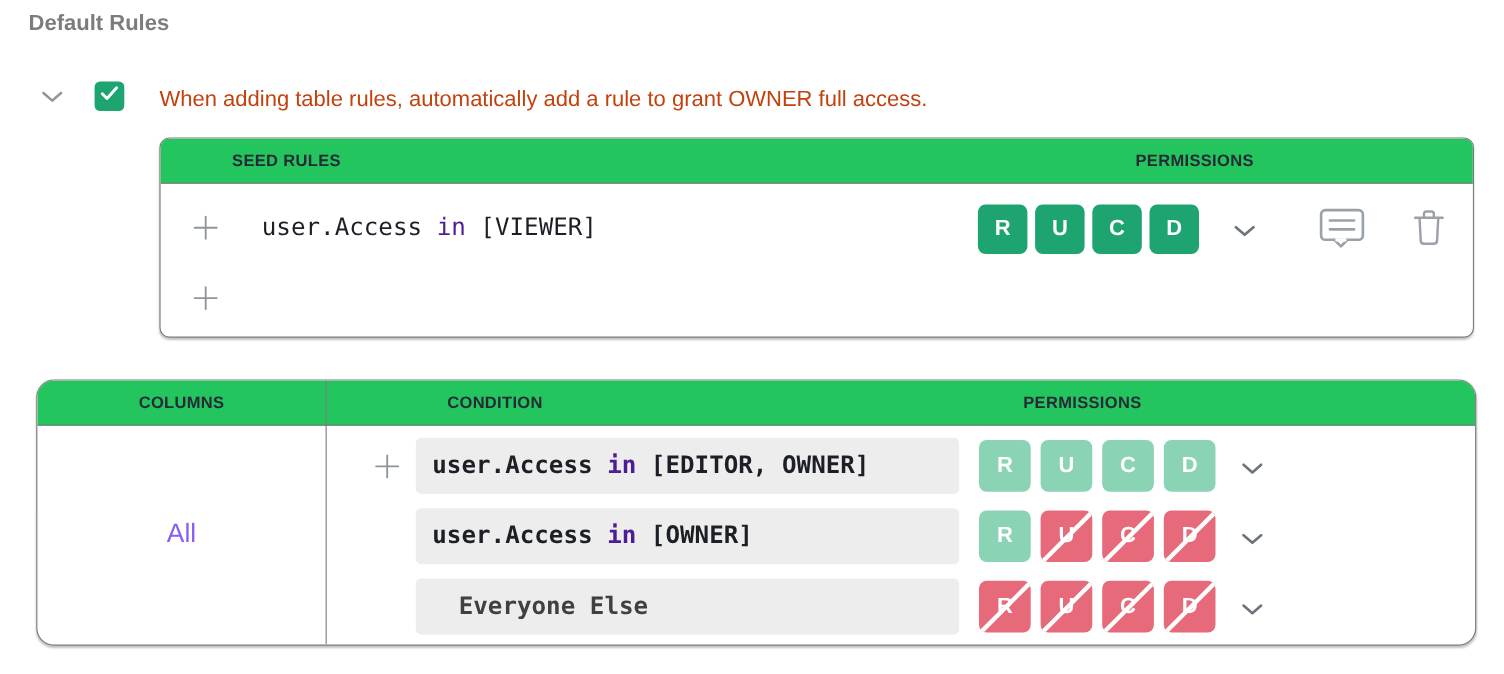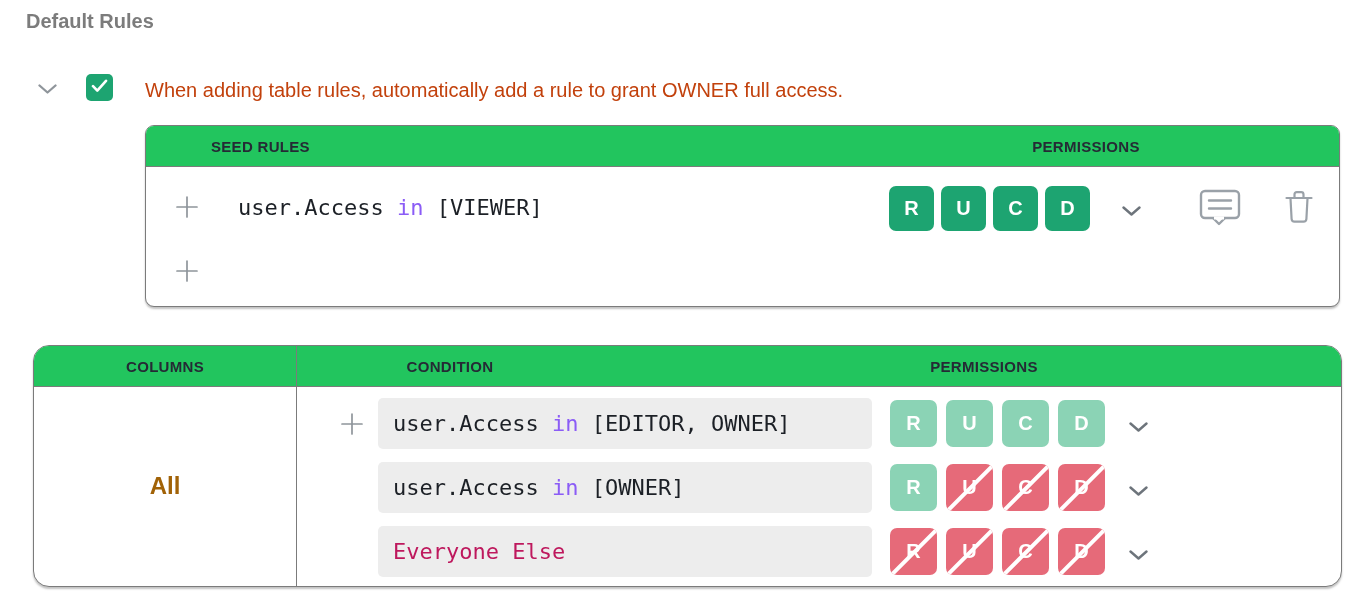--- a/index.html
+++ b/index.html
@@ -23,46 +23,46 @@
                 border-bottom:1px solid #7b7b7b;}
   .hdr-label{position:absolute;top:50%;transform:translate(-50%,-50%);font-size:15px;font-weight:600;
              color:#252a35;letter-spacing:.3px;white-space:nowrap;}
   .hdr-label.left-anchored{transform:translateY(-50%);}
 
   .v-divider{position:absolute;left:262px;top:0;bottom:0;width:1px;background:#7b7b7b;}
 
   .plus-btn{position:absolute;width:24px;height:24px;cursor:pointer;}
 
   .code{font-family:"DejaVu Sans Mono","Liberation Mono",monospace;font-size:22px;color:#1c2026;white-space:pre;}
-  .code .kw{color:#8b5cf6;margin-top:31px;}
+  .code .kw{color:#4c1d95;margin-top:31px;}
   .seed-code{position:absolute;left:92px;top:69px;height:26px;line-height:26px;cursor:text;}
 
   .cond-input{position:absolute;left:344px;width:494px;height:51px;background:#ededed;border-radius:5px;
-              line-height:51px;padding-left:15px;box-sizing:border-box;cursor:text;overflow:hidden;}
-  .cond-input .placeholder{color:#be185d;}
+              line-height:51px;padding-left:15px;box-sizing:border-box;cursor:text;overflow:hidden;font-weight:bold;}
+  .cond-input .placeholder{color:#404040;margin-left:24px;}
 
   .perm-group{position:absolute;display:flex;}
   .pbtn{position:relative;display:flex;align-items:center;justify-content:center;border-radius:7px;
         color:#fff;font-weight:700;font-size:20px;cursor:pointer;overflow:hidden;
         font-family:"Liberation Sans",sans-serif;}
   .perm-group.size-45 .pbtn{width:45px;height:45px;margin-right:7px;}
   .perm-group.size-47 .pbtn{width:47px;height:47px;margin-right:9px;}
   .pbtn:last-child{margin-right:0;}
   .pbtn.allow-full{background:#1da471;}
   .pbtn.allow-soft{background:#8bd3b5;}
   .pbtn.deny{background:#e66a79;}
   .pbtn.deny::after{content:"";position:absolute;left:50%;top:50%;width:136%;height:3.5px;background:#fff;
                     transform:translate(-50%,-50%) rotate(-45deg);border-radius:2px;}
 
   .dd-chevron{position:absolute;cursor:pointer;}
   .icon-btn{position:absolute;cursor:pointer;}
 
   .columns-cell{position:absolute;left:0;top:40px;bottom:0;width:262px;display:flex;
                 align-items:center;justify-content:center;}
-  .columns-value{font-size:24px;font-weight:700;color:#a16207;}
+  .columns-value{font-size:24px;font-weight:400;color:#8b5cf6;}
 </style>
 </head>
 <body>
 
 <div class="page">
 
   <div class="page-title">Default Rules</div>
 
   <div class="collapse-chevron">
     <svg width="19" height="11" viewBox="0 0 19 11">

